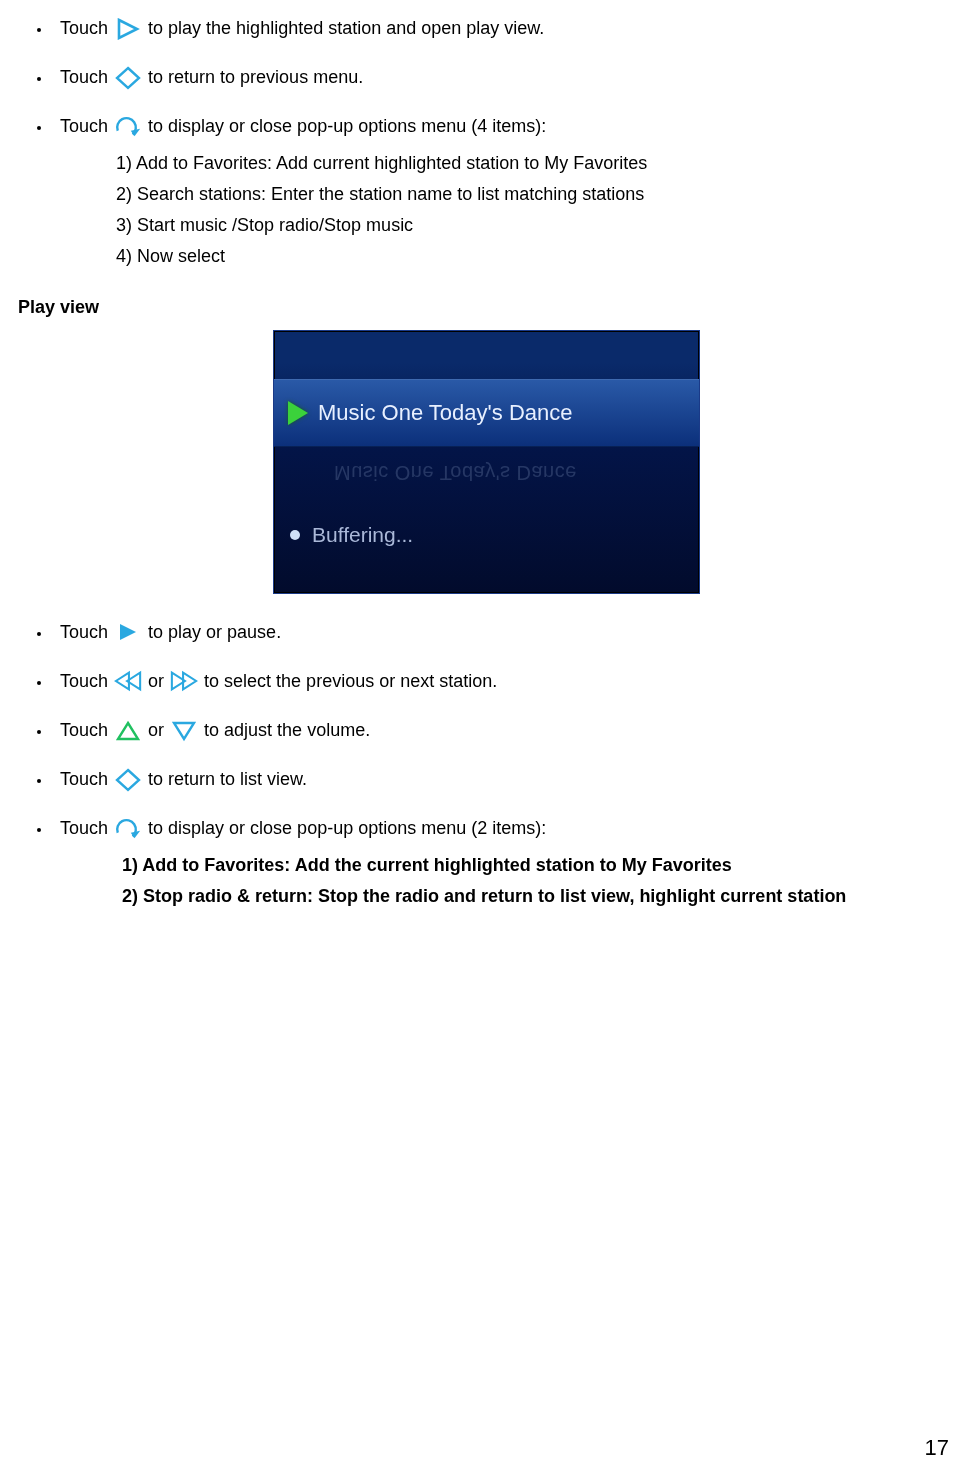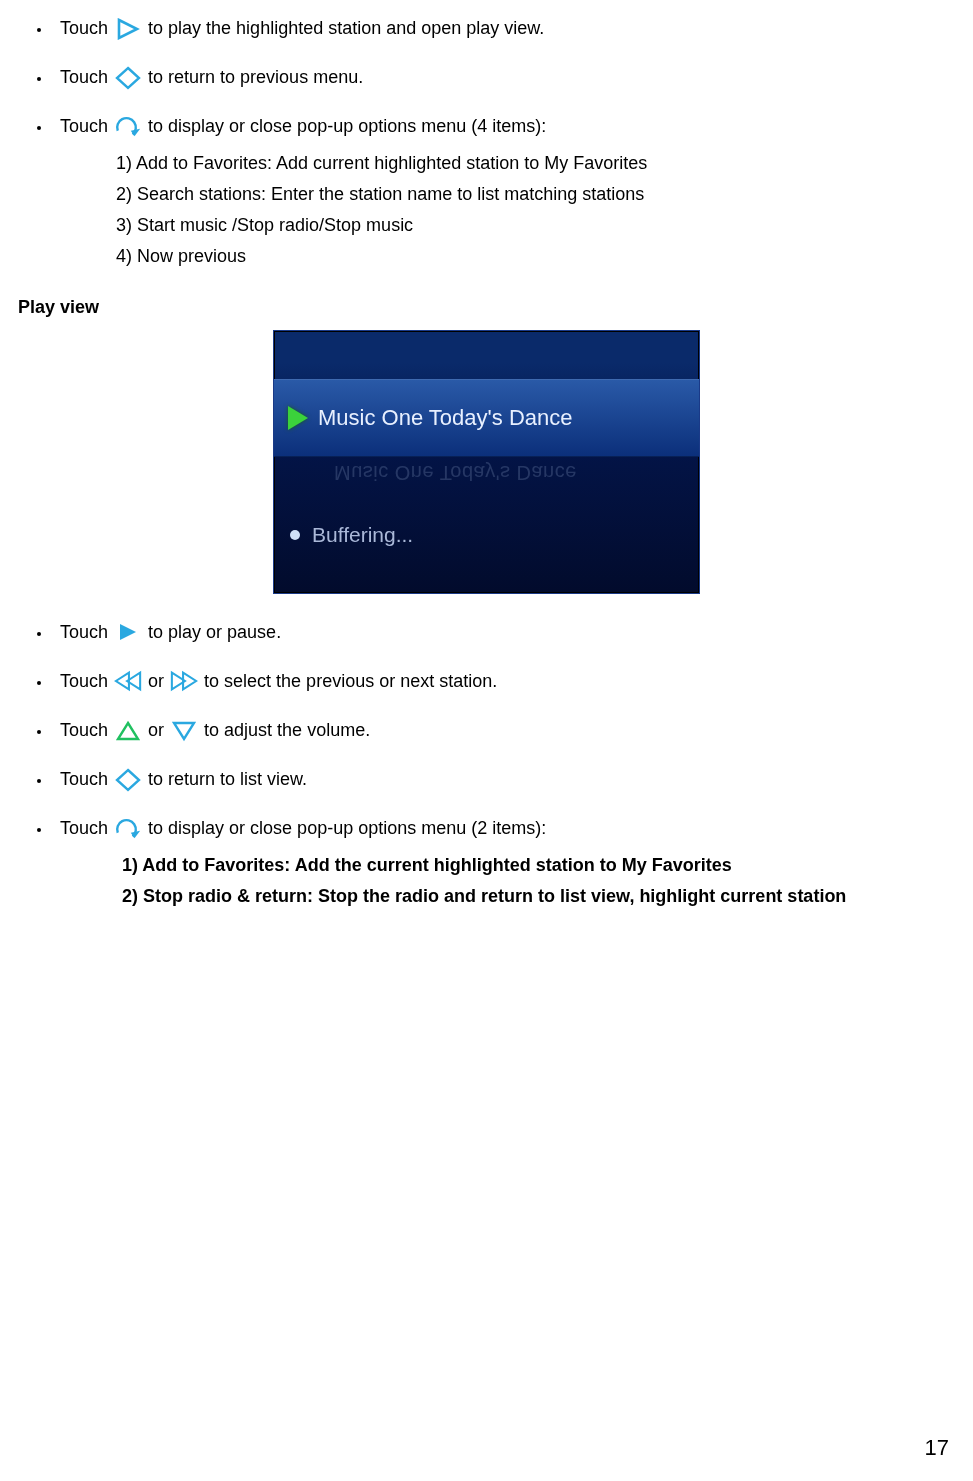--- a/index.html
+++ b/index.html
@@ -71,21 +71,21 @@
     height: 262px;
     background: linear-gradient(#0a2a6a 0%, #0a2a6a 12%, #03154a 40%, #020b2c 100%);
     border: 1px solid #1a3a88;
     position: relative;
     box-shadow: 0 0 0 1px #000 inset;
   }
   .title-strip {
     position: absolute;
     top: 48px;
     left: 0; right: 0;
-    height: 78px;
+    height: 68px;
     background: linear-gradient(#2a5aa8, #0b2f7a);
     display: flex;
     align-items: center;
     padding-left: 14px;
     box-sizing: border-box;
     box-shadow: 0 1px 0 rgba(255,255,255,0.1) inset, 0 -1px 0 rgba(0,0,0,0.3) inset;
   }
   .title-strip-text {
     color: #e8f0ff;
     font-size: 22px;
@@ -178,21 +178,21 @@
             <path d="M4 16 A10 10 0 1 1 20 20" fill="none" stroke="#2aa8e0" stroke-width="2.6"></path>
             <polygon points="18,16 28,14 22,22" fill="#2aa8e0"></polygon>
           </svg>
         </span>
         <span> to display or close pop-up options menu (4 items):</span>
       </span>
       <ol class="numbered" style="list-style: none;">
         <li><span>1)  </span><span>Add to Favorites: Add current highlighted station to My Favorites</span></li>
         <li><span>2)  </span><span>Search stations: Enter the station name to list matching stations</span></li>
         <li><span>3)  </span><span>Start music /Stop radio/Stop music</span></li>
-        <li><span>4)  </span><span>Now previous</span></li>
+        <li><span>4)  </span><span>Now select</span></li>
       </ol>
     </li>
   </ul>
 
   <div class="heading">Play view</div>
 
   <div class="screenshot-wrap">
     <div class="player-shot">
       <div class="title-strip">
         <span class="play-triangle"></span>

